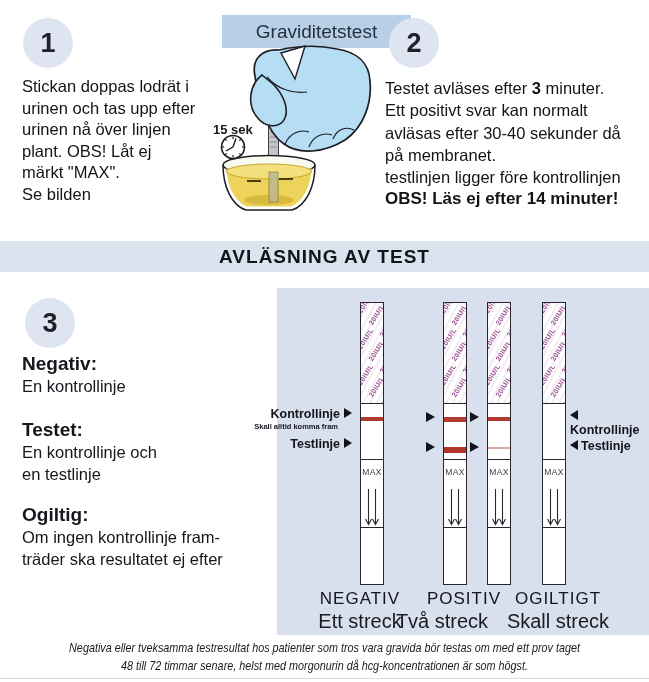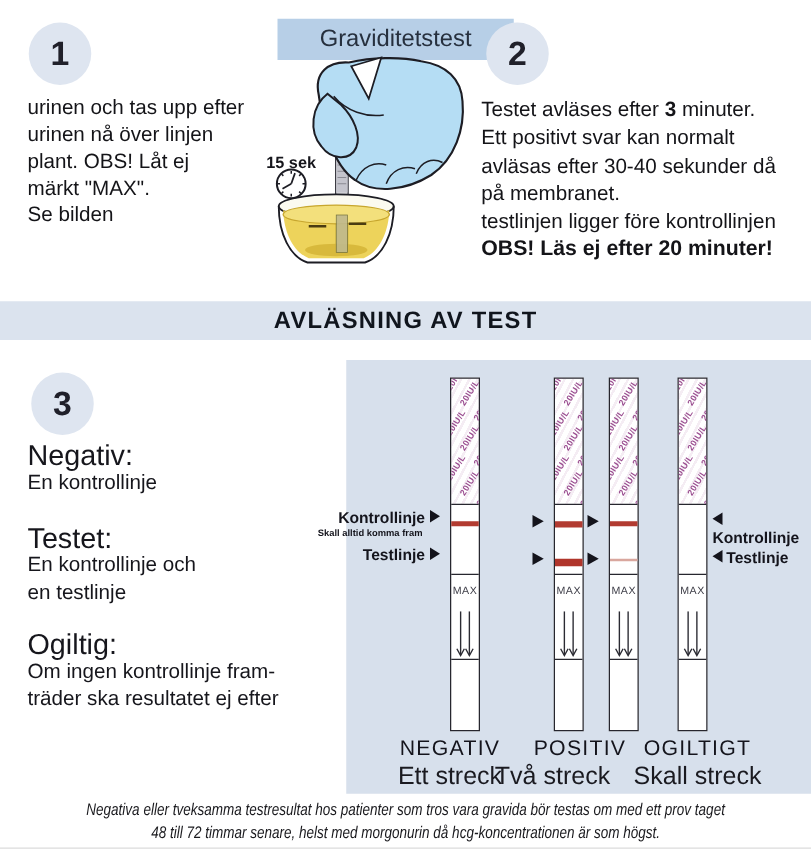--- a/index.html
+++ b/index.html
@@ -9,21 +9,21 @@
           display:flex;align-items:center;justify-content:center;font-size:27px;font-weight:bold;color:#20202a;}
   .title-box{position:absolute;left:222px;top:15px;width:189px;height:33px;background:var(--title_bg,#b7cfe7);
              text-align:center;line-height:33px;font-size:19px;color:#26303e;}
   .para{position:absolute;font-size:16.5px;line-height:21.5px;color:#141418;}
   #step1-text{left:22px;top:76px;width:210px;}
   #step2-text{left:385px;top:77px;width:262px;line-height:22.3px;}
   #step2-text .warn{font-weight:bold;font-size:17px;}
   .band{position:absolute;left:0;top:241px;width:649px;height:31px;background:var(--band_bg,#dbe3ee);
         text-align:center;line-height:31px;font-weight:bold;font-size:19px;letter-spacing:1px;color:#10151d;}
   .s3group{position:absolute;left:22px;width:250px;font-size:16.5px;line-height:22px;}
-  .s3group .s3title{font-weight:normal;font-size:23px;}
+  .s3group .s3title{font-weight:bold;font-size:19px;}
   .panel{position:absolute;left:277px;top:288px;width:372px;height:347px;background:var(--panel_bg,#d7e0ec);}
   
   .strip{position:absolute;top:302px;width:24px;height:283px;background:#fff;border:1.3px solid #26262e;box-sizing:border-box;}
   .pat{position:absolute;left:0;top:0;right:0;height:100px;border-bottom:1.3px solid #26262e;overflow:hidden;
        background:repeating-linear-gradient(118deg,rgba(154,77,144,.10) 0 2px,rgba(154,77,144,0) 2px 6px);}
   .wm{position:absolute;font-size:7px;font-weight:bold;color:var(--watermark,#9a4d90);transform:rotate(-58deg);
       white-space:nowrap;letter-spacing:.3px;}
   .cline{position:absolute;left:0;right:0;top:114px;background:var(--control_line,#b23b31);}
   .tline{position:absolute;left:0;right:0;top:144px;}
   .tline.strong{height:6px;background:var(--test_line_strong,#b0352b);}
@@ -61,20 +61,21 @@
     <span>1</span>
   </div>
 
   <div class="title-box">Graviditetstest</div>
 
   <div class="circle" style="left:389px;top:18px;">
     <span>2</span>
   </div>
 
   <div class="para" id="step1-text">
+      <div>Stickan doppas lodrät i</div>
       <div>urinen och tas upp efter</div>
       <div>urinen nå över linjen</div>
       <div>plant. OBS! Låt ej</div>
       <div>märkt "MAX".</div>
       <div>Se bilden</div>
     </div>
 
   <svg id="illu" width="180" height="192" viewBox="0 0 180 192">
 
     <g>
@@ -134,21 +135,21 @@
   </svg>
 
   <div class="para" id="step2-text">
     <div><span>Testet avläses efter </span><b>3</b><span> minuter.</span></div>
     <div>
         <div>Ett positivt svar kan normalt</div>
         <div>avläsas efter 30-40 sekunder då</div>
         <div>på membranet.</div>
         <div>testlinjen ligger före kontrollinjen</div>
       </div>
-    <div class="warn">OBS! Läs ej efter 20 minuter!</div>
+    <div class="warn">OBS! Läs ej efter 14 minuter!</div>
   </div>
 
   <div class="band">AVLÄSNING AV TEST</div>
 
   <div class="circle" style="left:25px;top:298px;">
     <span>3</span>
   </div>
 
   <div class="s3group" style="top:353px;">
     <div class="s3title">Negativ:</div>

